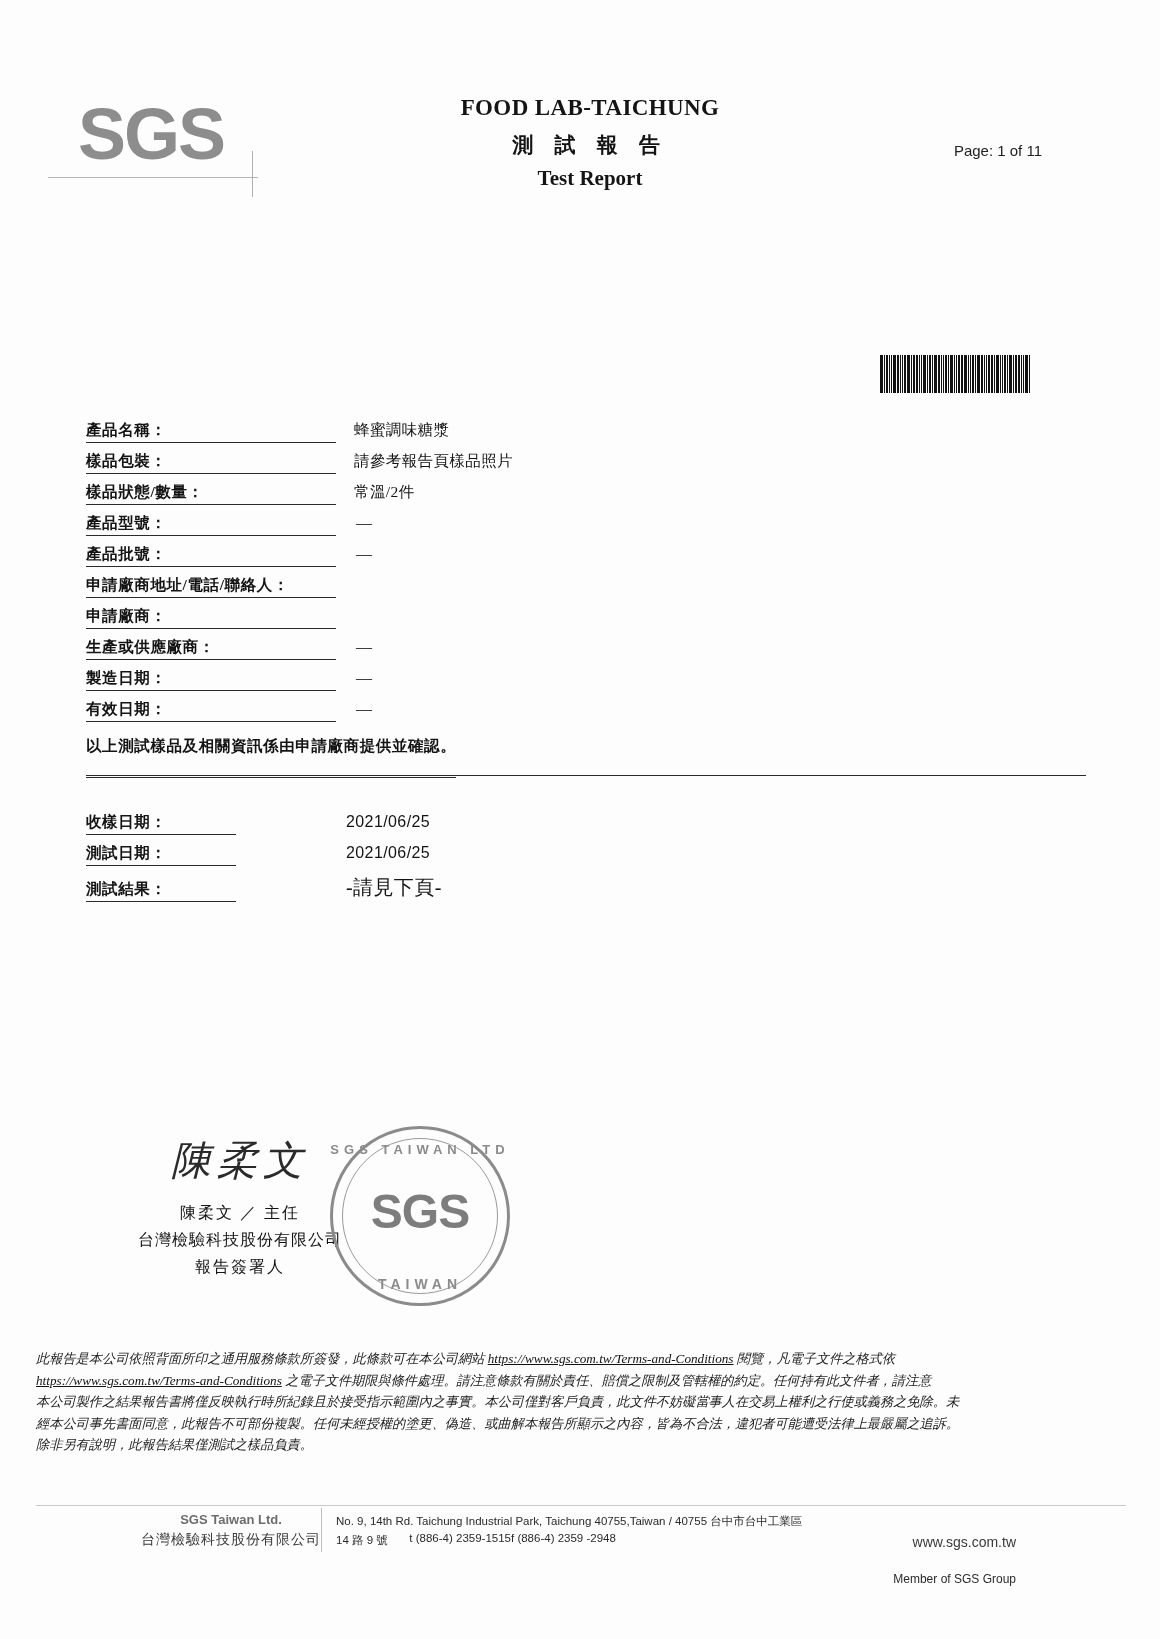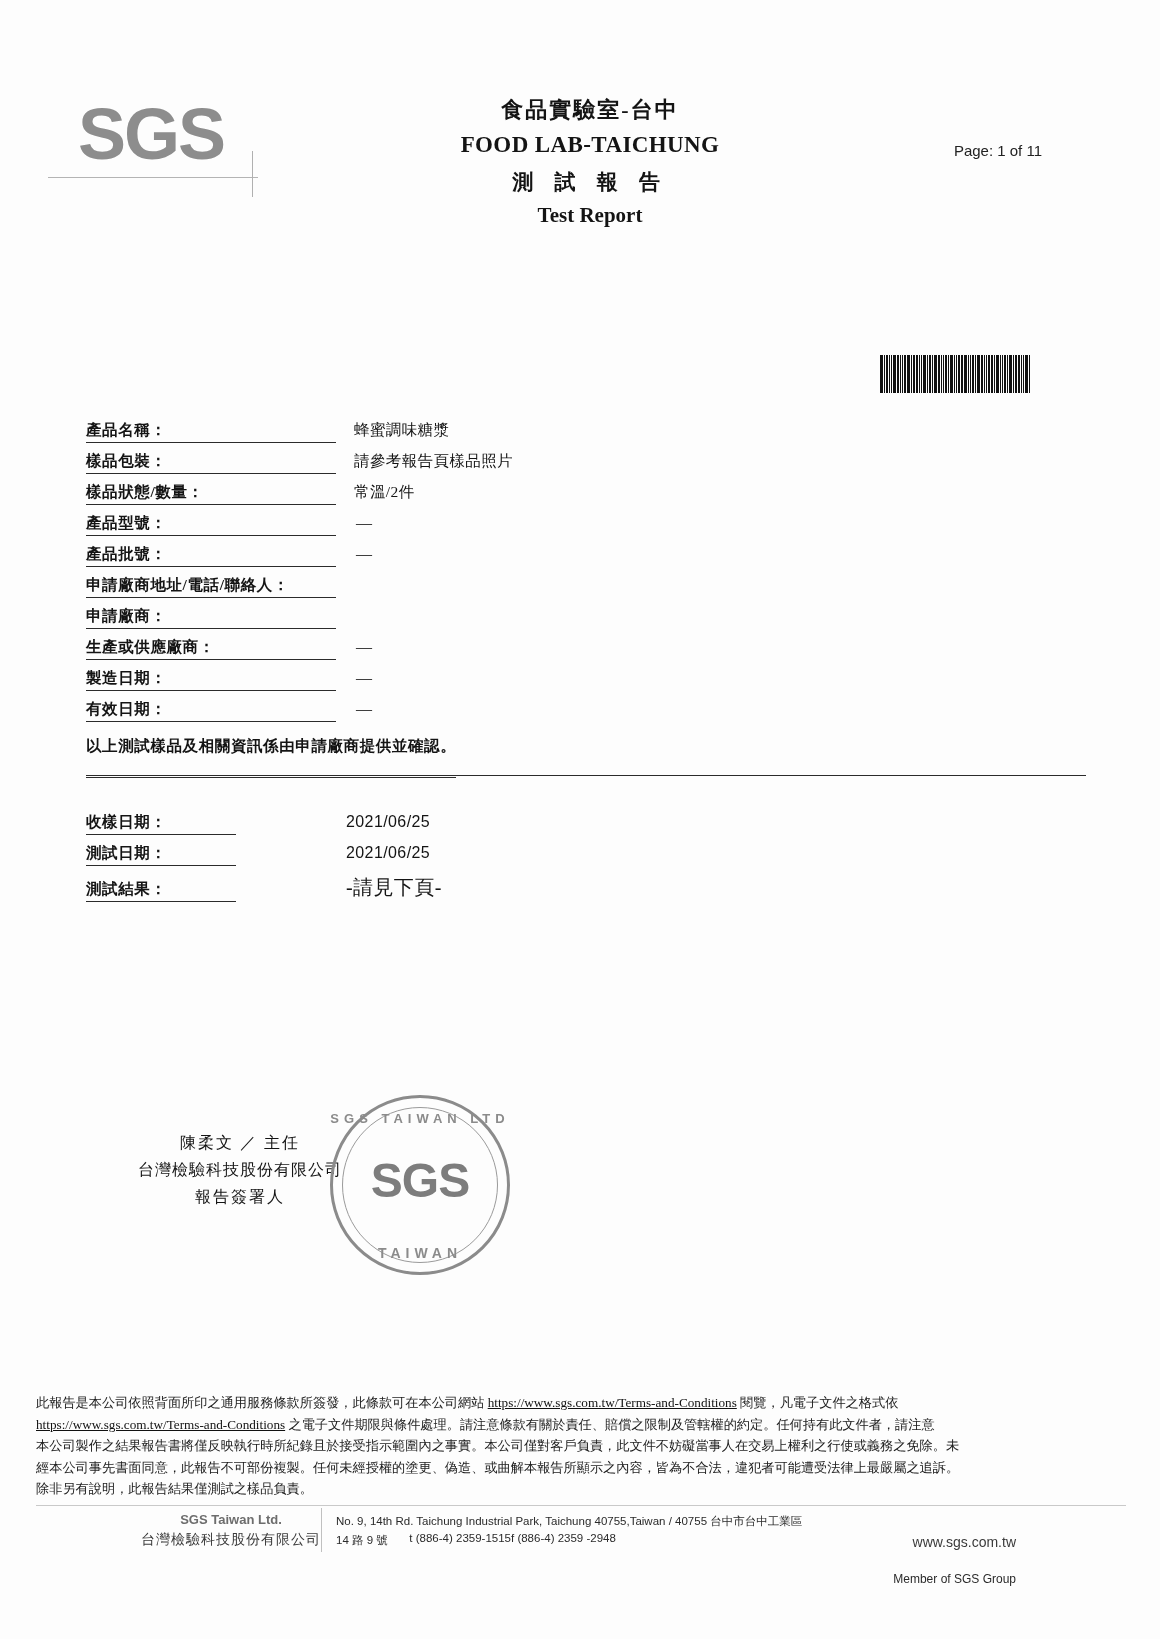--- a/index.html
+++ b/index.html
@@ -235,21 +235,21 @@
   }
   .sign-line3 {
     font-size: 16px;
     letter-spacing: 2px;
     margin-top: 6px;
   }
 
   .stamp {
     position: absolute;
     left: 330px;
-    top: 1095px;
+    top: 1126px;
     width: 180px;
     height: 180px;
   }
   .stamp-circle {
     position: absolute;
     inset: 0;
     border: 3px solid #8b8b8b;
     border-radius: 50%;
   }
   .stamp-circle.inner {
@@ -287,27 +287,28 @@
     font-size: 14px;
     letter-spacing: 5px;
     color: #8b8b8b;
     font-weight: bold;
   }
 
   
   .foot-terms {
     position: absolute;
     left: 36px;
-    top: 1392px;
+    top: 1348px;
     width: 1090px;
     font-size: 13.2px;
     line-height: 21.5px;
     color: #1c1c1c;
     font-family: "Liberation Serif", serif;
     text-align: justify;
+    font-style: italic;
   }
   .foot-terms a,
   .foot-terms .link {
     color: #111;
     text-decoration: underline;
   }
   .foot-sep {
     position: absolute;
     left: 36px;
     top: 1505px;
@@ -386,21 +387,20 @@
 <body>
 
 <div class="page">
 
   <div class="header">
     <div class="sgs-logo">SGS</div>
     <div class="logo-rule"></div>
     <div class="logo-tick"></div>
 
     <div class="head-titles">
-      <p class="ht-cn1">食品實驗室-台中</p>
       <p class="ht-en1">FOOD LAB-TAICHUNG</p>
       <p class="ht-cn2">測 試 報 告</p>
       <p class="ht-en2">Test Report</p>
     </div>
   </div>
 
   <div class="page-no">Page: 1 of 11</div>
 
 
   <div class="barcode" id="barcode"><i style="width: 3px;"></i><i style="width: 1px;"></i><i style="width: 2px;"></i><i style="width: 1px;"></i><i style="width: 1px;"></i><i style="width: 3px;"></i><i style="width: 2px;"></i><i style="width: 1px;"></i><i style="width: 1px;"></i><i style="width: 2px;"></i><i style="width: 3px;"></i><i style="width: 1px;"></i><i style="width: 2px;"></i><i style="width: 2px;"></i><i style="width: 1px;"></i><i style="width: 1px;"></i><i style="width: 3px;"></i><i style="width: 1px;"></i><i style="width: 2px;"></i><i style="width: 1px;"></i><i style="width: 3px;"></i><i style="width: 2px;"></i><i style="width: 1px;"></i><i style="width: 1px;"></i><i style="width: 2px;"></i><i style="width: 1px;"></i><i style="width: 3px;"></i><i style="width: 1px;"></i><i style="width: 1px;"></i><i style="width: 2px;"></i><i style="width: 2px;"></i><i style="width: 3px;"></i><i style="width: 1px;"></i><i style="width: 1px;"></i><i style="width: 2px;"></i><i style="width: 1px;"></i><i style="width: 3px;"></i><i style="width: 2px;"></i><i style="width: 1px;"></i><i style="width: 1px;"></i><i style="width: 2px;"></i><i style="width: 2px;"></i><i style="width: 1px;"></i><i style="width: 3px;"></i><i style="width: 1px;"></i><i style="width: 1px;"></i><i style="width: 2px;"></i><i style="width: 1px;"></i><i style="width: 3px;"></i><i style="width: 1px;"></i><i style="width: 2px;"></i><i style="width: 2px;"></i><i style="width: 1px;"></i><i style="width: 1px;"></i><i style="width: 3px;"></i><i style="width: 1px;"></i></div>
@@ -447,20 +447,21 @@
         <span class="info-label">測試日期：</span>
         <span class="info-value">2021/06/25</span>
       </div>
       <div class="info-row">
         <span class="info-label">測試結果：</span>
         <span class="info-value cn">-請見下頁-</span>
       </div>
     </div>
 
   <div class="signature">
+    <div class="sign-script">陳柔文</div>
     <div class="sign-line1">陳柔文 ／ 主任</div>
     <div class="sign-line2">台灣檢驗科技股份有限公司</div>
     <div class="sign-line3">報告簽署人</div>
   </div>
 
   <div class="stamp">
     <div class="stamp-circle"></div>
     <div class="stamp-circle inner"></div>
     <div class="stamp-top">SGS TAIWAN LTD</div>
     <div class="stamp-sgs">SGS</div>

